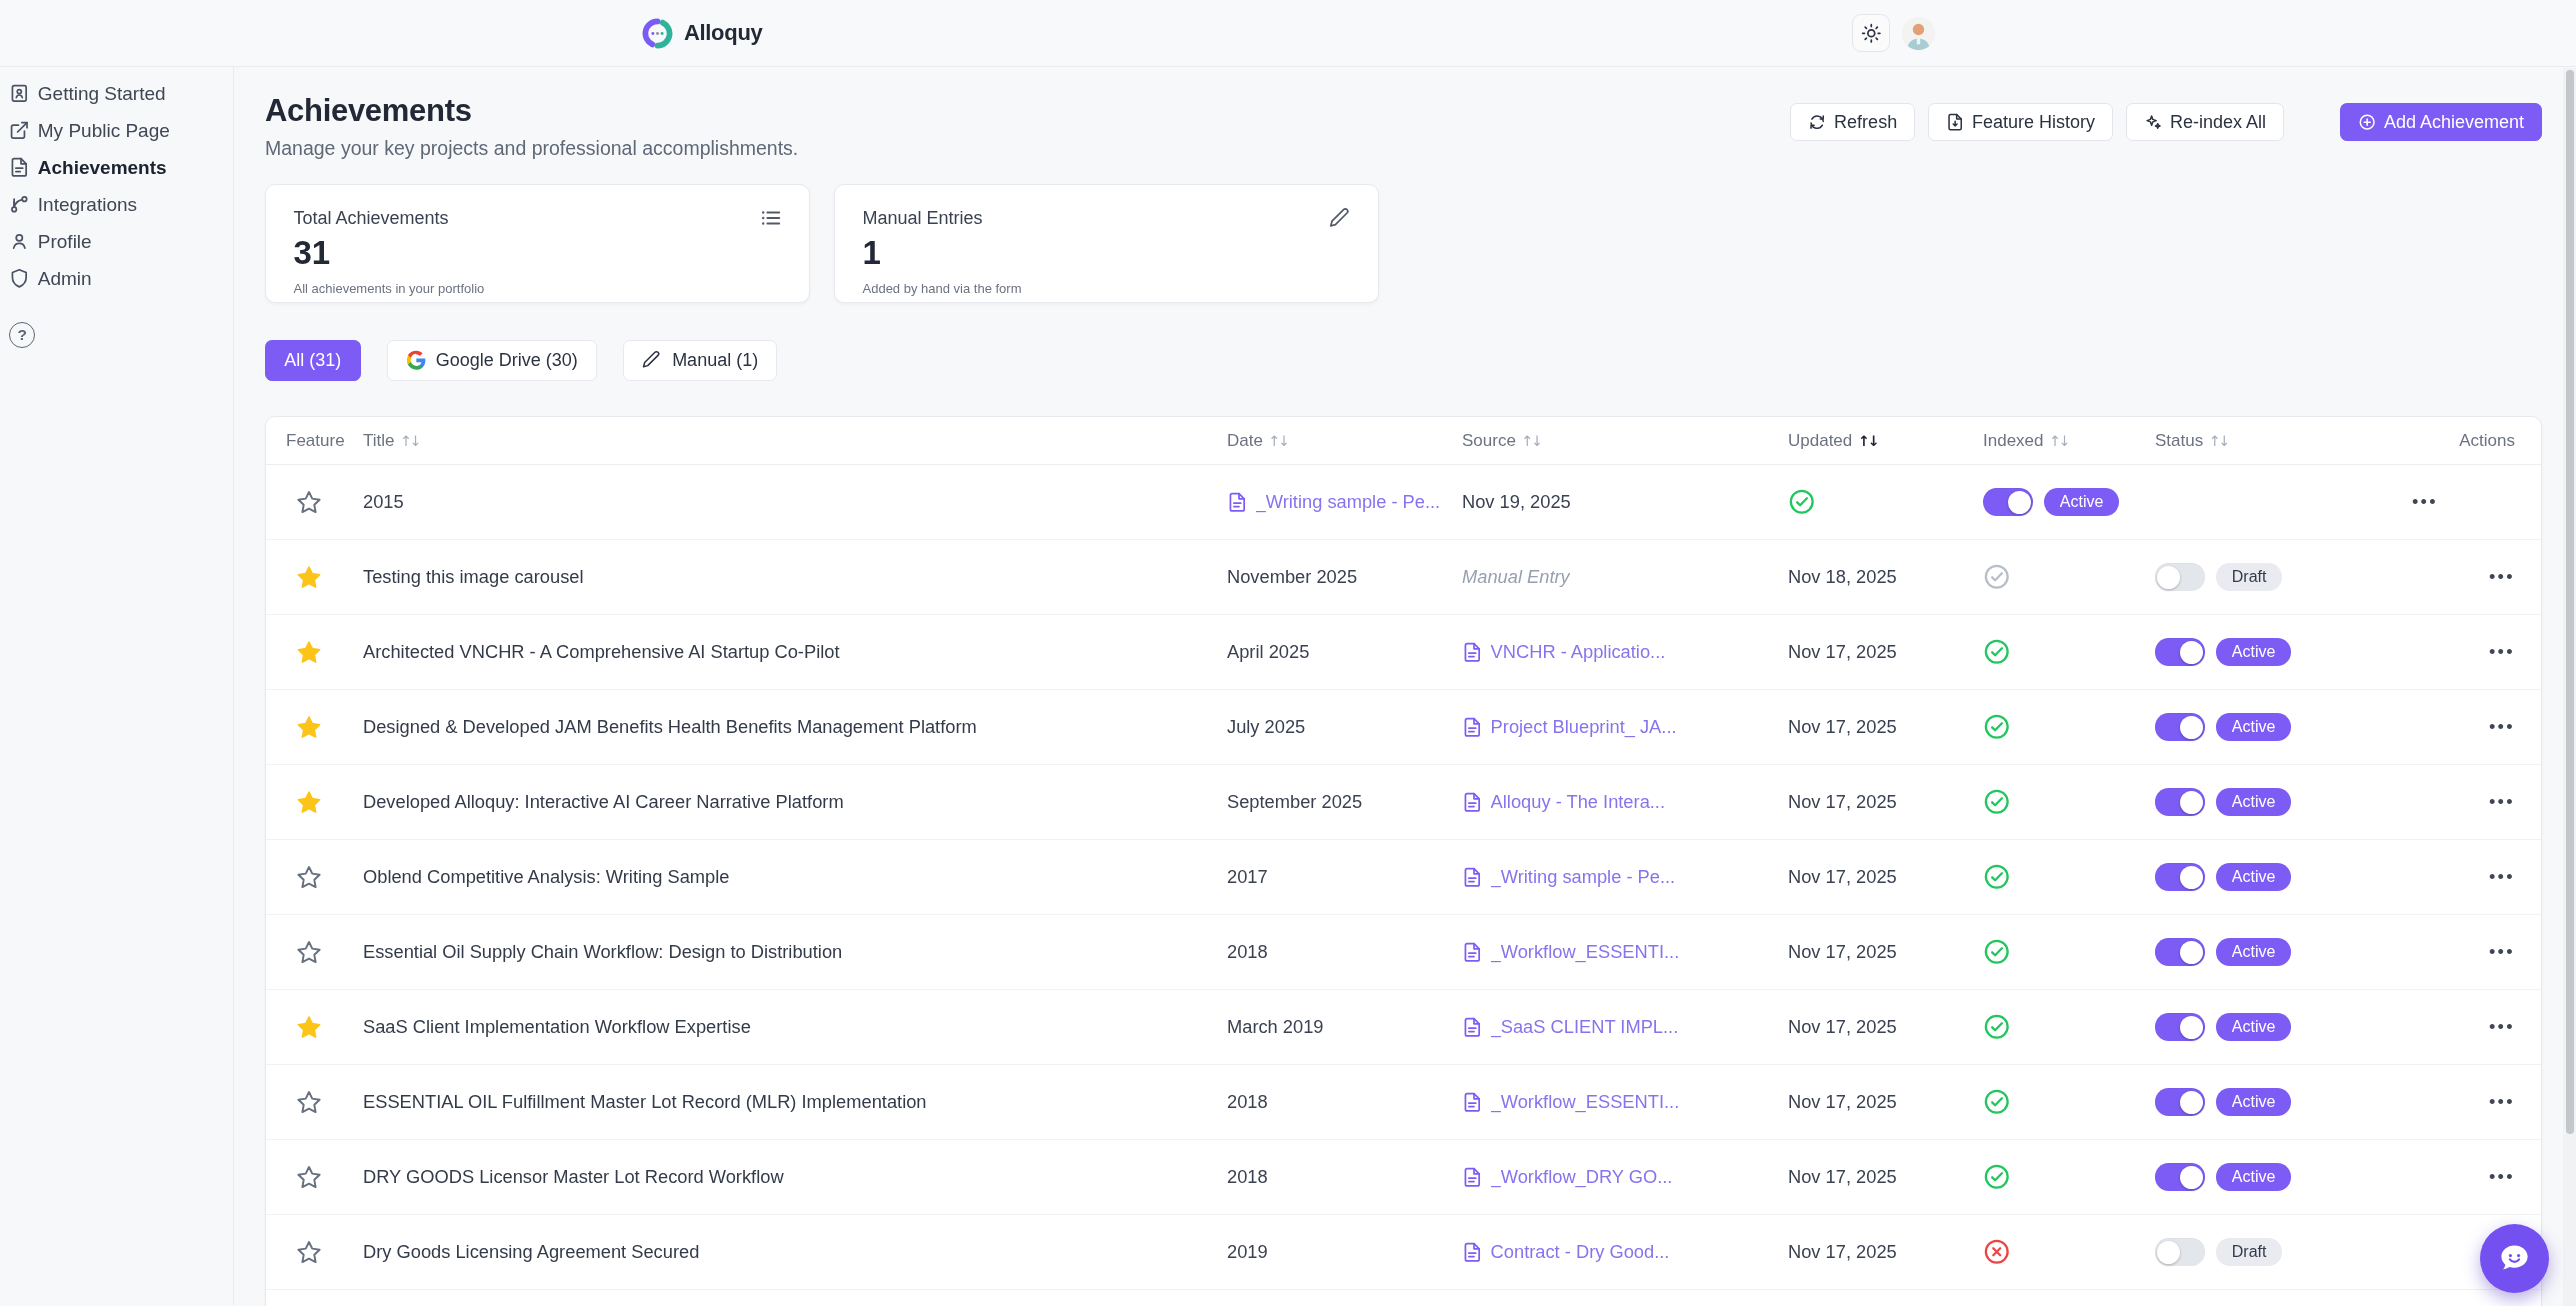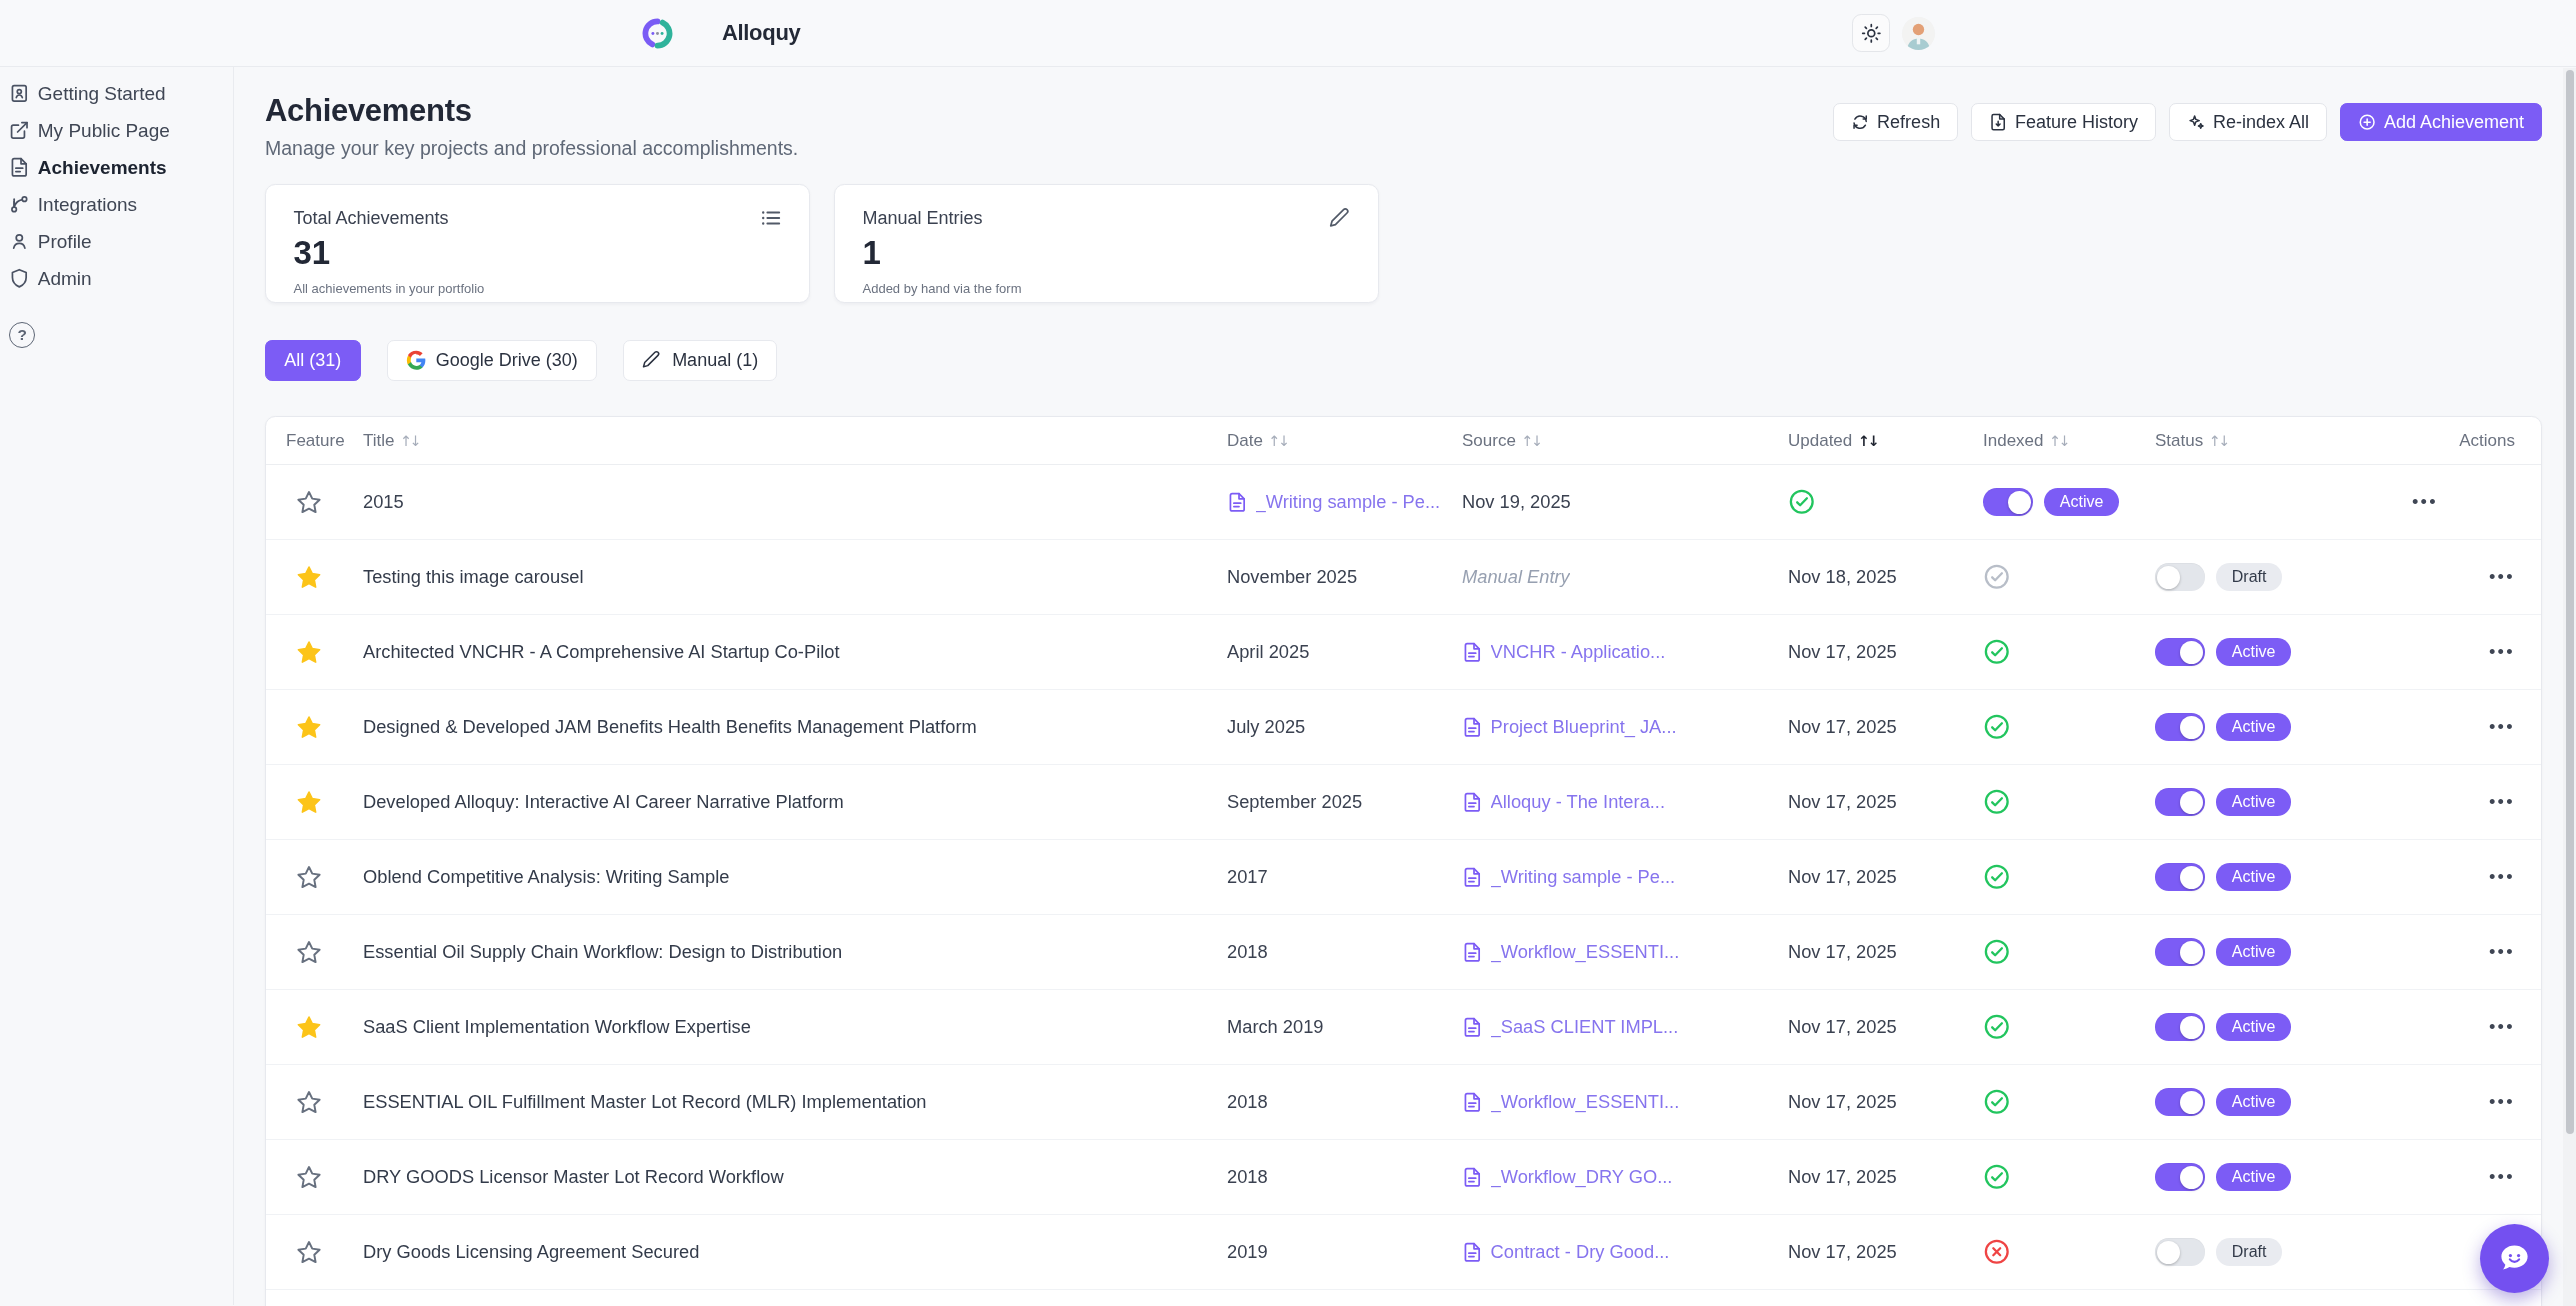--- a/index.html
+++ b/index.html
@@ -8,21 +8,21 @@
     background:#f7f8fa;font-family:"Liberation Sans",sans-serif;color:#232936;
     -webkit-font-smoothing:antialiased;
   }
   svg{display:block;}
   button{font-family:inherit;cursor:pointer;}
 
   
   .top-header{height:66px;background:#f8f9fb;border-bottom:1.1px solid #e9ebef;}
   .header-inner{width:1293px;height:100%;margin:0 auto;display:flex;align-items:center;justify-content:space-between;}
   .brand{display:flex;align-items:center;gap:11.4px;}
-  .brand-name{font-size:22px;font-weight:700;color:#232936;letter-spacing:-0.3px;margin-left:38px;}
+  .brand-name{font-size:22px;font-weight:700;color:#232936;letter-spacing:-0.3px;}
   .header-right{display:flex;align-items:center;}
   .theme-btn{width:38px;height:38px;border-radius:9.2px;border:1.1px solid #e4e6ea;background:#fbfbfc;display:flex;align-items:center;justify-content:center;}
   .avatar{width:33px;height:33px;border-radius:50%;overflow:hidden;background:#f1f2f3;margin-left:11.4px;border:0;padding:0;}
 
   
   .shell{display:flex;height:calc(100% - 68px);}
   .sidebar{width:234px;box-sizing:border-box;border-right:1.1px solid #e9ebef;padding:8px 0 0 9.2px;flex:none;}
   .side-item{display:flex;align-items:center;gap:8px;height:37px;color:#3f4654;font-size:19px;}
   .side-item .s-icon{width:20.6px;height:20.6px;color:#4a5263;flex:none;}
   .side-item.active{font-weight:700;color:#1c2330;}
@@ -30,21 +30,21 @@
   .help-btn{width:26px;height:26px;border-radius:50%;border:1.7px solid #5c6574;background:transparent;color:#5c6574;font-size:15.4px;font-weight:700;display:flex;align-items:center;justify-content:center;}
 
   
   .main{flex:1;padding:0 34px 0 31px;box-sizing:border-box;min-width:0;}
   .page-head{display:flex;justify-content:space-between;align-items:flex-start;margin-top:26px;}
   .page-title{margin:0;font-size:31px;font-weight:700;color:#222836;letter-spacing:-0.3px;}
   .page-subtitle{margin:8px 0 0;font-size:19.5px;color:#5f6877;}
   .page-actions{display:flex;gap:12.6px;margin-top:10.3px;}
   .btn{height:38px;padding:0 17px;border-radius:6.9px;border:1.1px solid #e3e5ea;background:#fff;font-size:18px;font-weight:500;color:#2b3240;display:flex;align-items:center;gap:8px;}
   .btn .b-icon{width:18.3px;height:18.3px;color:#2b3240;}
-  .btn.primary{background:#7c5cf5;border-color:#7c5cf5;color:#fff;}
+  .btn.primary{background:#7c5cf5;border-color:#7c5cf5;color:#fff;margin-left:43px;}
   .btn.primary .b-icon{color:#fff;}
 
   
   .stats{display:flex;gap:24px;margin-top:24px;}
   .stat-card{width:545px;height:119px;box-sizing:border-box;background:#fff;border:1.1px solid #e7e9ee;border-radius:10.3px;padding:22px 27.5px;box-shadow:0 1.1px 3.4px rgba(16,24,40,.04);}
   .stat-top{display:flex;justify-content:space-between;align-items:center;}
   .stat-label{font-size:18px;font-weight:500;color:#3a4150;}
   .stat-icon{width:22px;height:22px;color:#525a68;}
   .stat-value{font-size:33px;font-weight:700;color:#222836;margin-top:6.9px;line-height:1;}
   .stat-desc{font-size:13px;color:#6b7280;margin-top:12px;}

